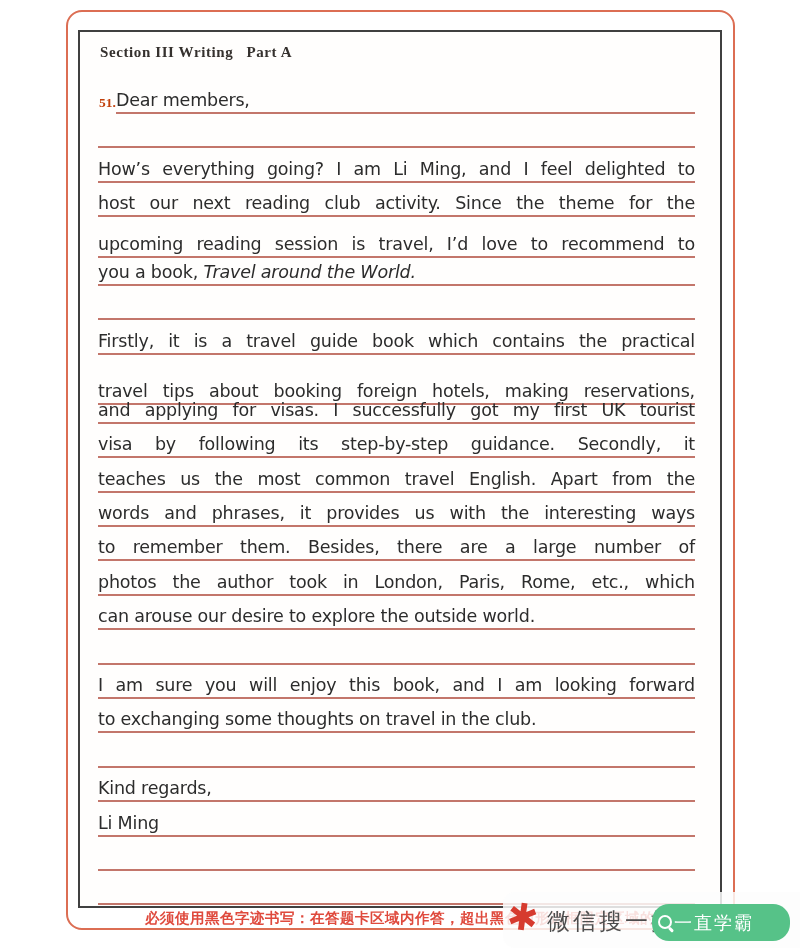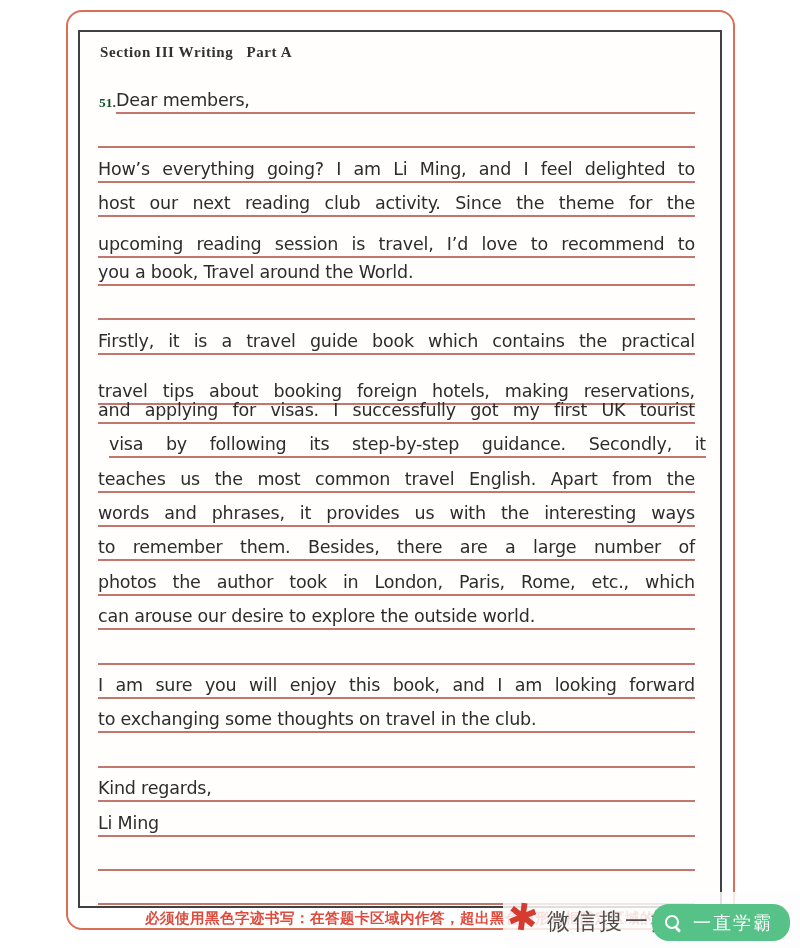--- a/index.html
+++ b/index.html
@@ -24,38 +24,38 @@
   }
 
   .section-header{
     position:absolute;left:100px;top:44px;z-index:4;
     font-family:"Liberation Serif",serif;font-weight:bold;
     font-size:15px;color:#35312e;letter-spacing:.6px;white-space:pre;
   }
   .q-number{
     position:absolute;left:99px;top:95px;z-index:4;
     font-family:"Liberation Serif",serif;font-weight:bold;
-    font-size:13.5px;color:#14532d;
+    font-size:13.5px;color:#c2410c;
   }
 
   
   .rule-line{
     position:absolute;z-index:3;box-sizing:border-box;height:34px;
     border-bottom:2px solid #c3766b;
   }
   .hw-text{
     position:absolute;left:0;right:0;bottom:1px;
     font-family:"DejaVu Sans",sans-serif;
     font-size:17.5px;line-height:21px;color:#2c2c2c;
     letter-spacing:-0.2px;white-space:nowrap;
   }
   .hw-text.justify{
     white-space:normal;text-align:justify;text-align-last:justify;
   }
-  .hw-text .seg-italic{}
+  .hw-text .seg-italic{font-style:italic;}
 
   
   .footer-notice{
     position:absolute;left:145px;top:909px;z-index:4;
     font-size:14.5px;font-weight:bold;color:#df4a3d;
     letter-spacing:.5px;white-space:nowrap;
   }
 
   
   .wm-panel{
@@ -68,21 +68,21 @@
     font-family:"DejaVu Sans",sans-serif;
     font-size:37px;color:#d63b2f;transform:rotate(8deg);font-weight:bold;
   }
   .wm-search-text{
     position:absolute;left:547px;top:906px;z-index:6;
     font-size:23px;color:#4c4c4c;letter-spacing:3px;white-space:nowrap;
   }
   .wm-button{
     position:absolute;left:652px;top:904px;width:138px;height:37px;z-index:6;
     background:#56c288;border-radius:17px;
-    display:flex;align-items:center;gap:13px;padding-left:13px;box-sizing:border-box;
+    display:flex;align-items:center;gap:1px;padding-left:6px;box-sizing:border-box;
   }
   .wm-mag{position:relative;width:15px;height:15px;flex:0 0 auto;}
   .wm-mag .lens{
     position:absolute;left:0;top:0;width:10px;height:10px;
     border:2.5px solid #ffffff;border-radius:50%;box-sizing:content-box;
   }
   .wm-mag .handle{
     position:absolute;left:11px;top:11px;width:6px;height:2.5px;
     background:#ffffff;border-radius:2px;transform:rotate(45deg);transform-origin:left center;
   }
@@ -122,21 +122,21 @@
       <div class="rule-line" style="left: 98px; width: 597px; top: 286px;"></div>
       <div class="rule-line" style="left: 98px; width: 597px; top: 321px;">
         <div class="hw-text justify"><span>Firstly, it is a travel guide book which contains the practical</span></div>
       </div>
       <div class="rule-line" style="left: 98px; width: 597px; top: 355px; margin-top: 16px;">
         <div class="hw-text justify"><span>travel tips about booking foreign hotels, making reservations,</span></div>
       </div>
       <div class="rule-line" style="left: 98px; width: 597px; top: 390px;">
         <div class="hw-text justify"><span>and applying for visas. I successfully got my first UK tourist</span></div>
       </div>
-      <div class="rule-line" style="left: 98px; width: 597px; top: 424px; margin-left: 11px;">
+      <div class="rule-line" style="left: 98px; width: 597px; top: 424px;">
         <div class="hw-text justify"><span>visa by following its step-by-step guidance. Secondly, it</span></div>
       </div>
       <div class="rule-line" style="left: 98px; width: 597px; top: 459px;">
         <div class="hw-text justify"><span>teaches us the most common travel English. Apart from the</span></div>
       </div>
       <div class="rule-line" style="left: 98px; width: 597px; top: 493px;">
         <div class="hw-text justify"><span>words and phrases, it provides us with the interesting ways</span></div>
       </div>
       <div class="rule-line" style="left: 98px; width: 597px; top: 527px;">
         <div class="hw-text justify"><span>to remember them. Besides, there are a large number of</span></div>

